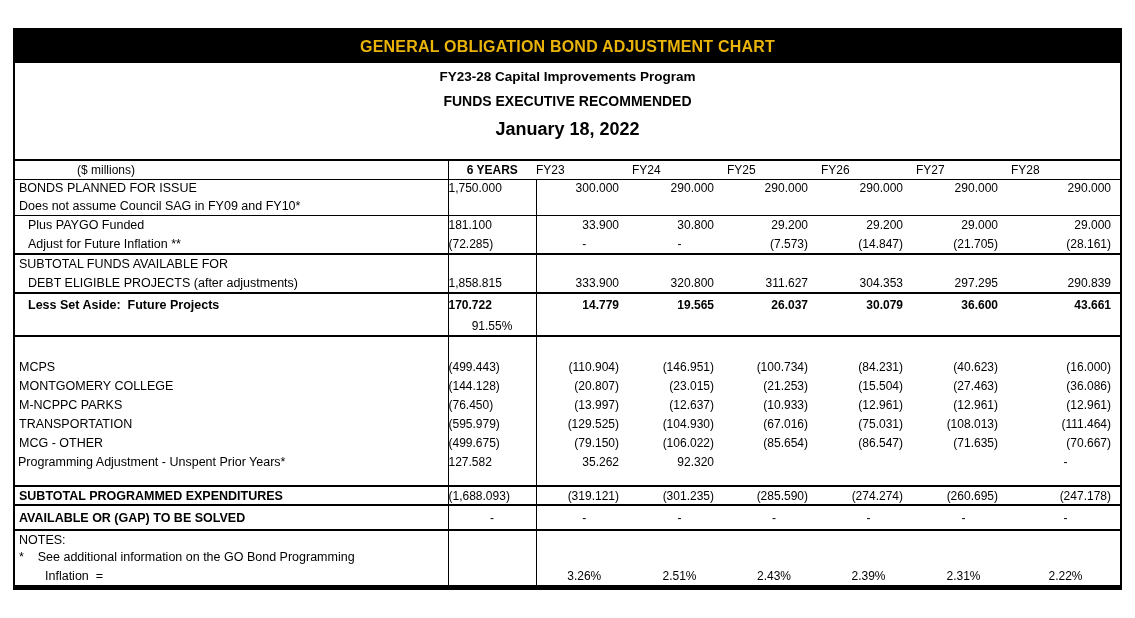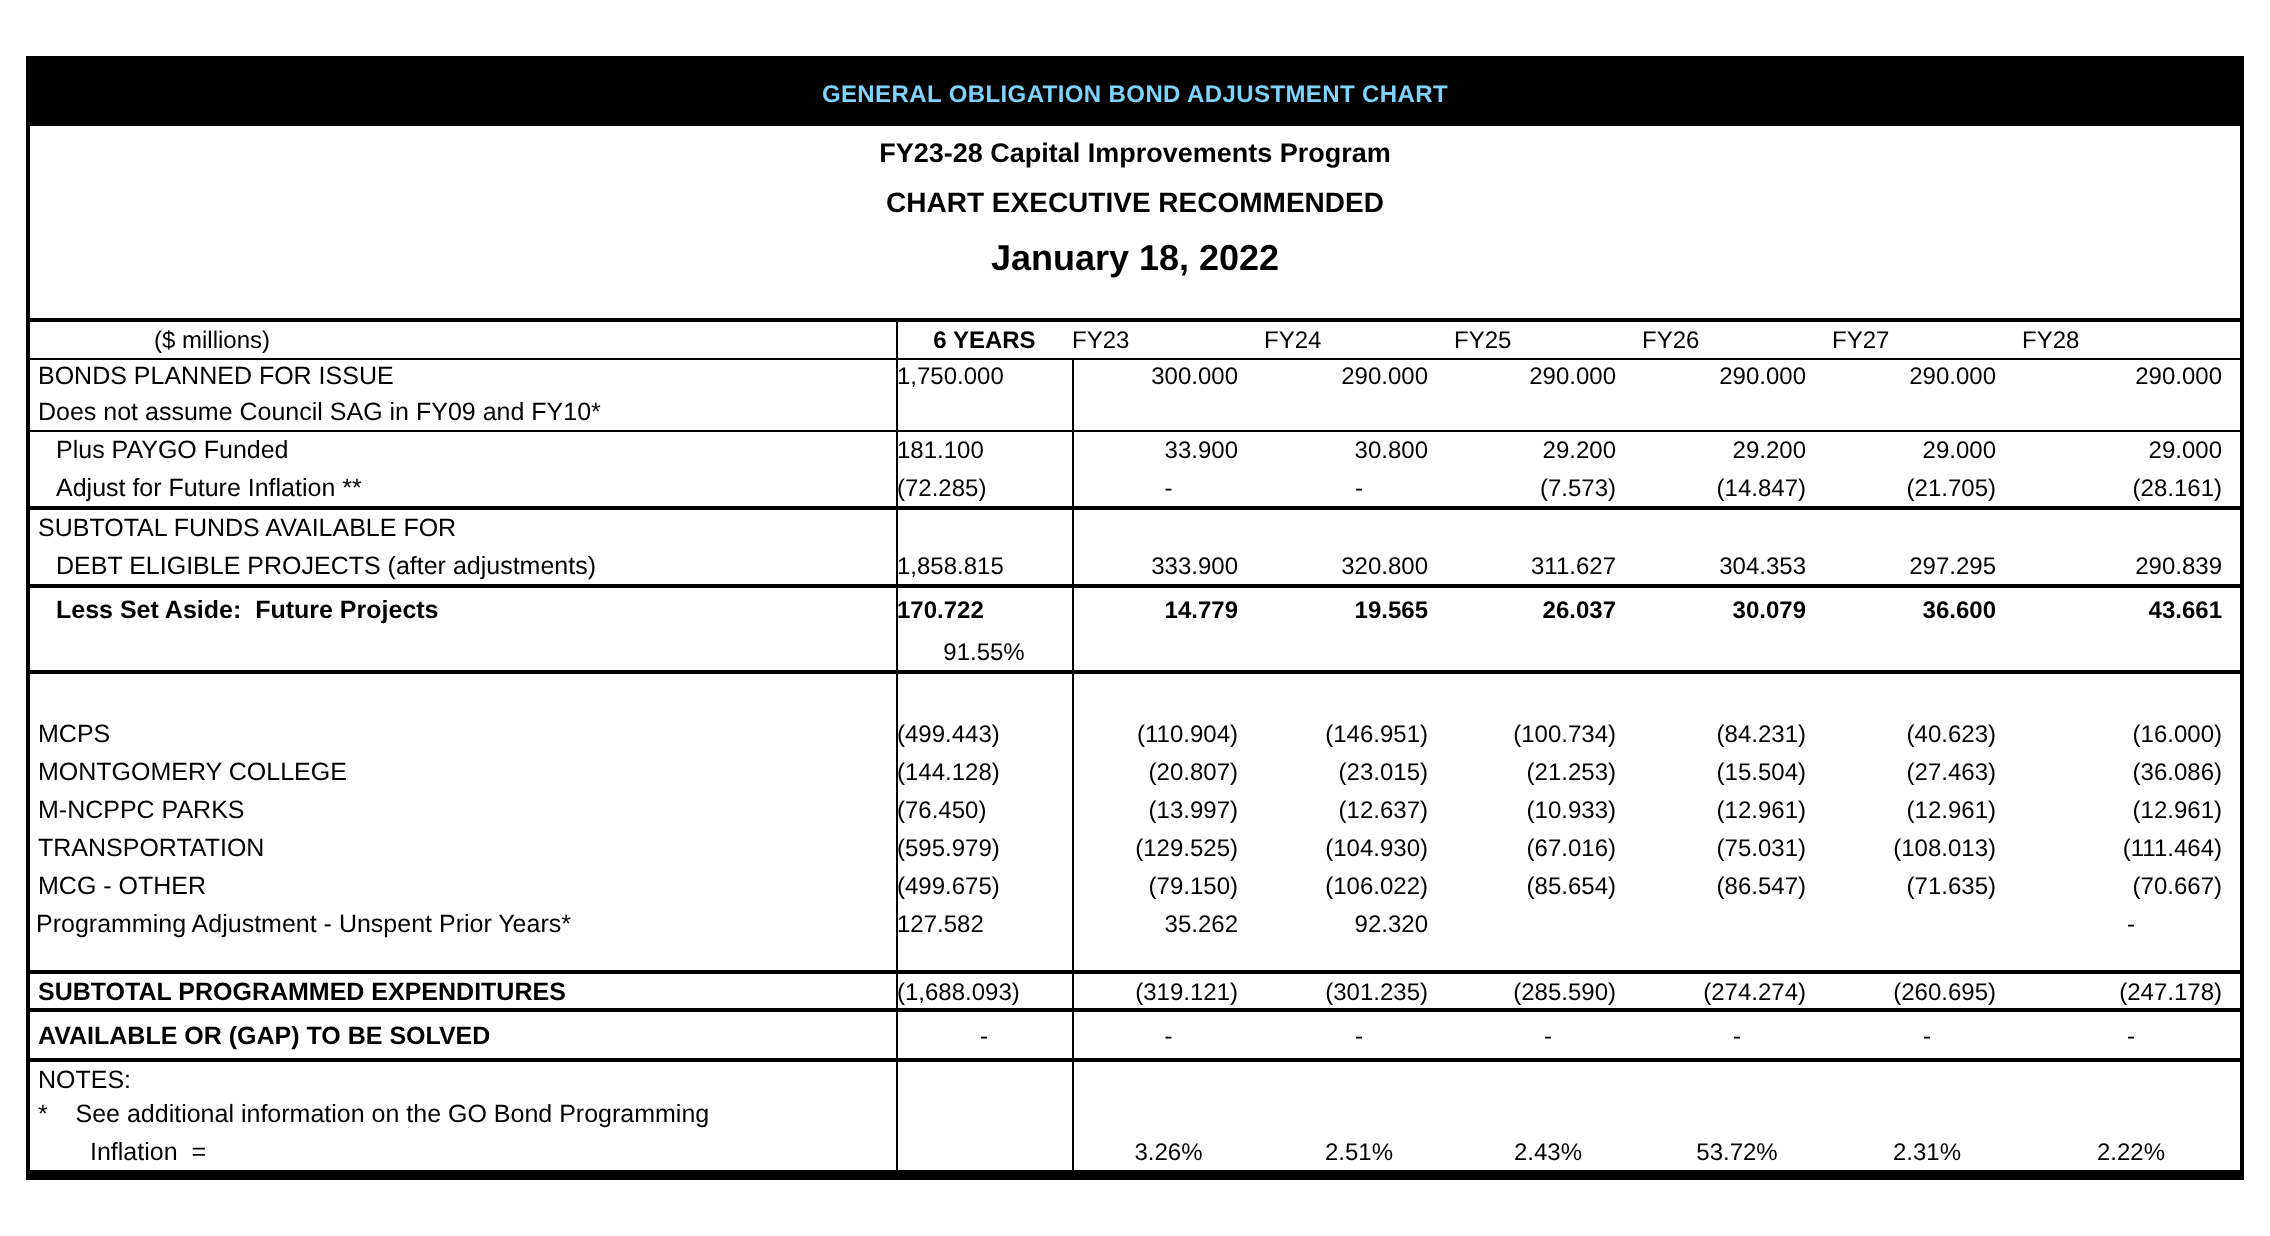--- a/index.html
+++ b/index.html
@@ -1,19 +1,19 @@
 <!DOCTYPE html>
 <html><head>
 <meta charset="utf-8">
 <style>
   html,body{margin:0;padding:0;background:#fff;}
   body{width:1135px;height:618px;position:relative;font-family:"Liberation Sans",sans-serif;color:#000;}
   .sheet{position:absolute;left:13px;top:28px;width:1105px;border:2px solid #000;border-bottom:5px solid #000;background:#fff;}
-  .titlebar{height:33px;background:#000;color:#7dd3fc;display:flex;align-items:center;justify-content:center;
-            font-size:12px;font-weight:bold;letter-spacing:.2px;}
+  .titlebar{height:33px;background:#000;color:#eab308;display:flex;align-items:center;justify-content:center;
+            font-size:16px;font-weight:bold;letter-spacing:.2px;}
   .subs{height:96px;text-align:center;font-weight:bold;}
   .s1{padding-top:6px;font-size:13.5px;}
   .s2{padding-top:9px;font-size:14px;}
   .s3{padding-top:10px;font-size:18px;}
   table{width:1105px;border-collapse:collapse;table-layout:fixed;border-top:2px solid #000;font-size:12px;}
   td{padding:0;vertical-align:middle;overflow:hidden;}
   .lab{text-align:left;padding-left:4px;white-space:pre;font-size:12.5px;}
   .lab.ind{padding-left:13px;}
   .lab.ind30{padding-left:30px;}
   .c6{border-left:1px solid #000;border-right:1px solid #000;text-align:left;padding-right:6px;}
@@ -31,21 +31,21 @@
 </style>
 </head>
 <body>
 
 <div class="sheet">
   <div class="titlebar">
     <span>GENERAL OBLIGATION BOND ADJUSTMENT CHART</span>
   </div>
   <div class="subs">
     <div class="s1">FY23-28 Capital Improvements Program</div>
-    <div class="s2">CHART EXECUTIVE RECOMMENDED</div>
+    <div class="s2">FUNDS EXECUTIVE RECOMMENDED</div>
     <div class="s3">January 18, 2022</div>
   </div>
 
   <table>
     <colgroup>
       <col style="width:433px">
         <col style="width:88px">
         <col style="width:96px">
         <col style="width:95px">
       <col style="width:94px">
@@ -286,19 +286,19 @@
       <td class="cy"></td>
       <td class="c8"></td>
     </tr>
 
     <tr class="h19">
       <td class="lab ind30">Inflation  =</td>
       <td class="c6"></td>
       <td class="cy ctr">3.26%</td>
       <td class="cy ctr">2.51%</td>
       <td class="cy ctr">2.43%</td>
-      <td class="cy ctr">53.72%</td>
+      <td class="cy ctr">2.39%</td>
       <td class="cy ctr">2.31%</td>
       <td class="c8 ctr">2.22%</td>
     </tr>
   </tbody>
     </table>
 </div>
 
 </body></html>

